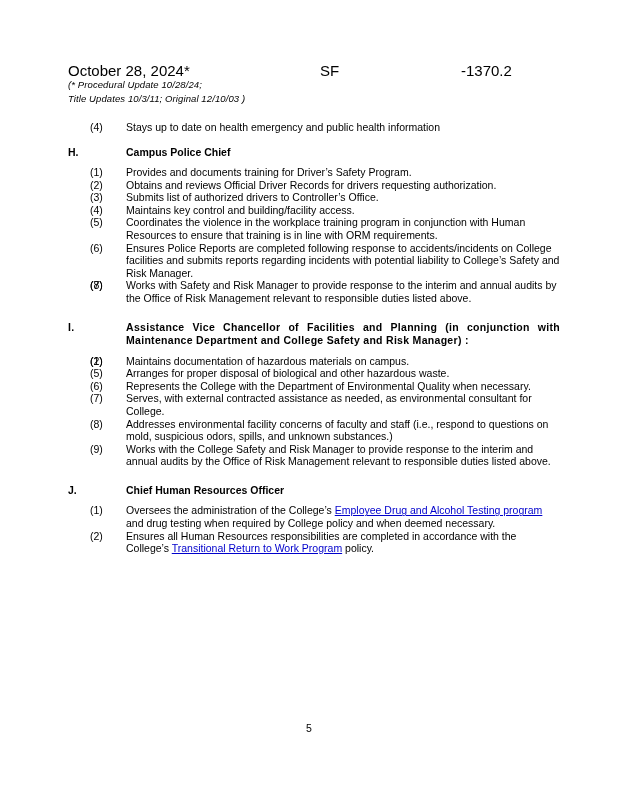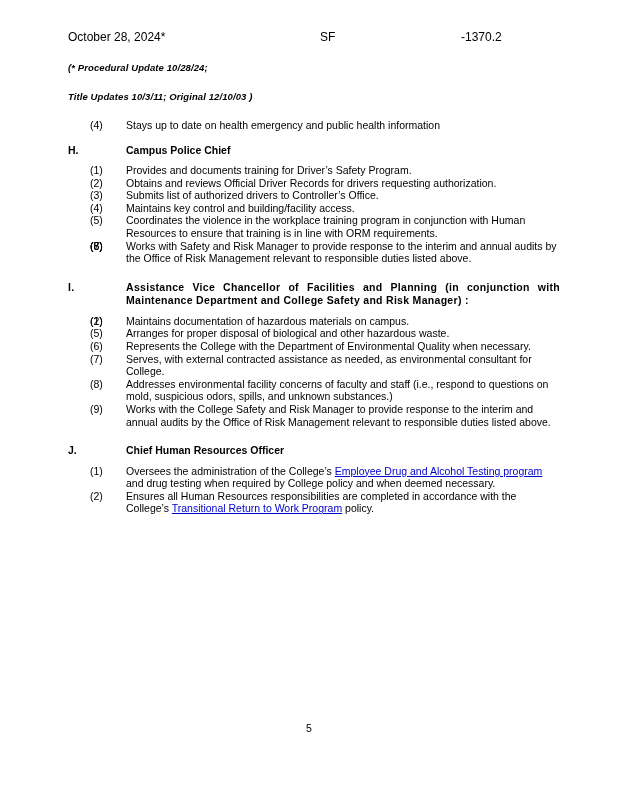--- a/index.html
+++ b/index.html
@@ -24,33 +24,33 @@
     top: 30px;
     width: 492px;
     font-size: 10.5px;
     color: #000;
   }
 
   
   .hdr-row {
     position: relative;
     height: 15px;
-    font-size: 12px;
+    font-size: 15px;
+    margin-top: 32px;
   }
   .hdr-date { position: absolute; left: 0; top: 0; }
   .hdr-sf   { position: absolute; left: 252px; top: 0; }
   .hdr-num  { position: absolute; left: 393px; top: 0; }
 
   .hdr-note {
     font-style: italic;
     font-size: 9.5px;
     line-height: 13px;
-    margin-top: 16px;
+    margin-top: 1px;
     letter-spacing: 0.1px;
-    font-weight: bold;
   }
 
   
   .item {
     position: relative;
     padding-left: 58px;
     margin-top: 0px;
     line-height: 12.6px;
     font-size: 10.5px;
   }
@@ -139,20 +139,21 @@
     <div class="item">
       <span class="marker">(4)</span>
       <span>Maintains key   control and building/facility   access.</span>
     </div>
     <div class="item">
       <span class="marker">(5)</span>
       <span>Coordinates the  violence in the workplace training program in  conjunction with Human Resources to ensure that training is in line with ORM requirements.</span>
     </div>
     <div class="item">
       <span class="marker">(6)</span>
+      <span>Ensures Police  Reports are completed following response to accidents/incidents on  College facilities and submits reports regarding incidents with potential liability to College’s Safety  and Risk Manager.</span>
     </div>
     <div class="item">
       <span class="marker">(7)</span>
     </div>
     <div class="item">
       <span class="marker">(8)</span>
       <span>Works with  Safety  and Risk Manager to provide response to the  interim and annual audits by the Office of Risk Management relevant to responsible duties listed above.</span>
     </div>
 
     <div class="gap-l"></div>

